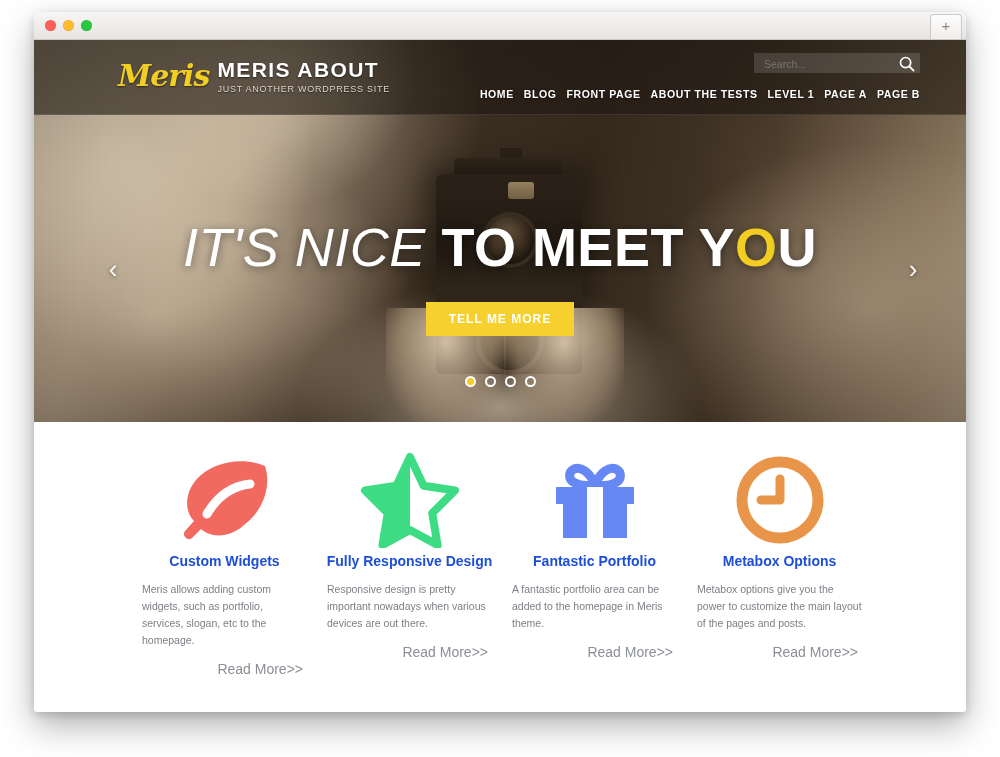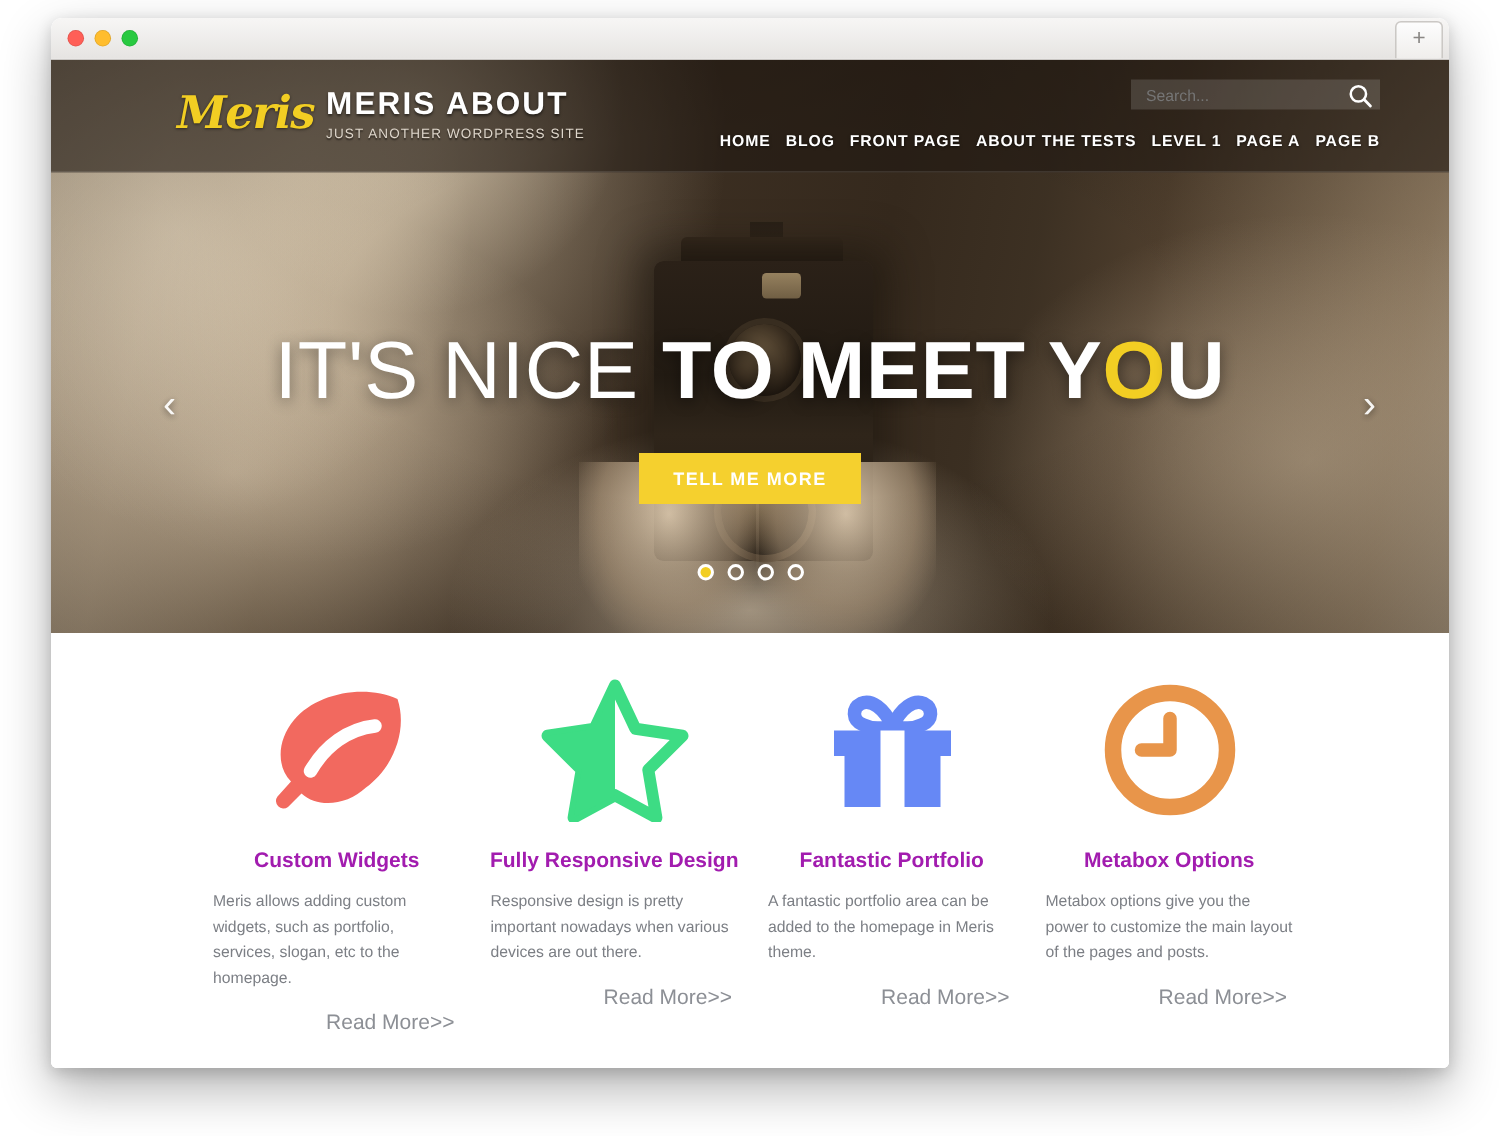--- a/index.html
+++ b/index.html
@@ -272,21 +272,21 @@
     top: 178px;
     width: 932px;
     text-align: center;
     font-size: 54px;
     line-height: 58px;
     color: #ffffff;
     letter-spacing: 0.5px;
     text-shadow: 0 2px 10px rgba(0,0,0,0.45);
     white-space: nowrap;
   }
-  #hero-headline .thin { font-weight: 300; }
+  #hero-headline .thin { font-weight: 300; font-style: italic; }
   #hero-headline .bold { font-weight: bold; }
   #hero-headline .accent { font-weight: bold; color: #f2ce23; }
 
   #hero-cta {
     position: absolute;
     left: 392px;
     top: 262px;
     width: 148px;
     height: 34px;
     background: #f5d02e;
@@ -355,24 +355,24 @@
     padding: 0 6px;
     box-sizing: border-box;
   }
   .feature-icon {
     height: 104px;
     display: flex;
     align-items: center;
     justify-content: center;
   }
   .feature-title {
-    margin-top: 12px;
+    margin-top: 0;
     font-size: 14px;
     font-weight: bold;
-    color: #a21caf;
+    color: #1d4ed8;
     line-height: 18px;
   }
   .feature-text {
     margin-top: 11px;
     font-size: 10.5px;
     line-height: 17px;
     color: #7c7f85;
     text-align: left;
     padding: 0 4px;
   }

